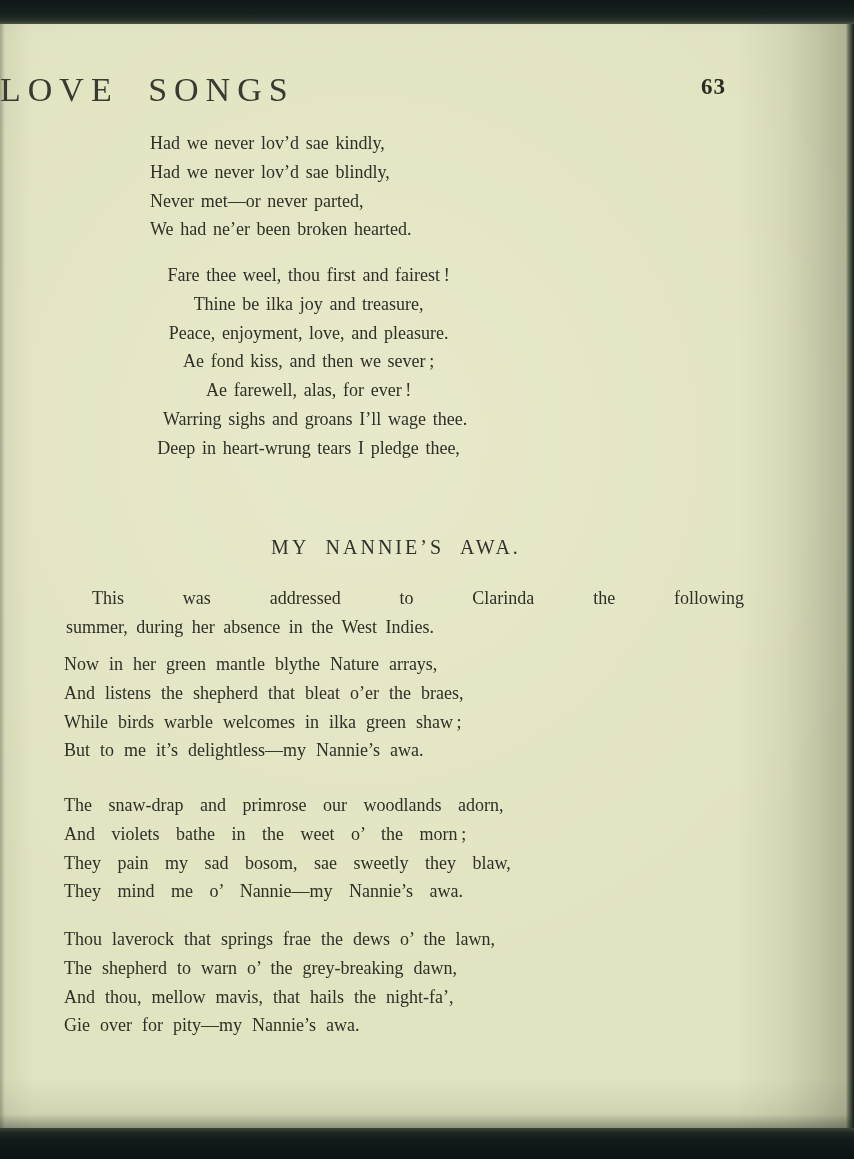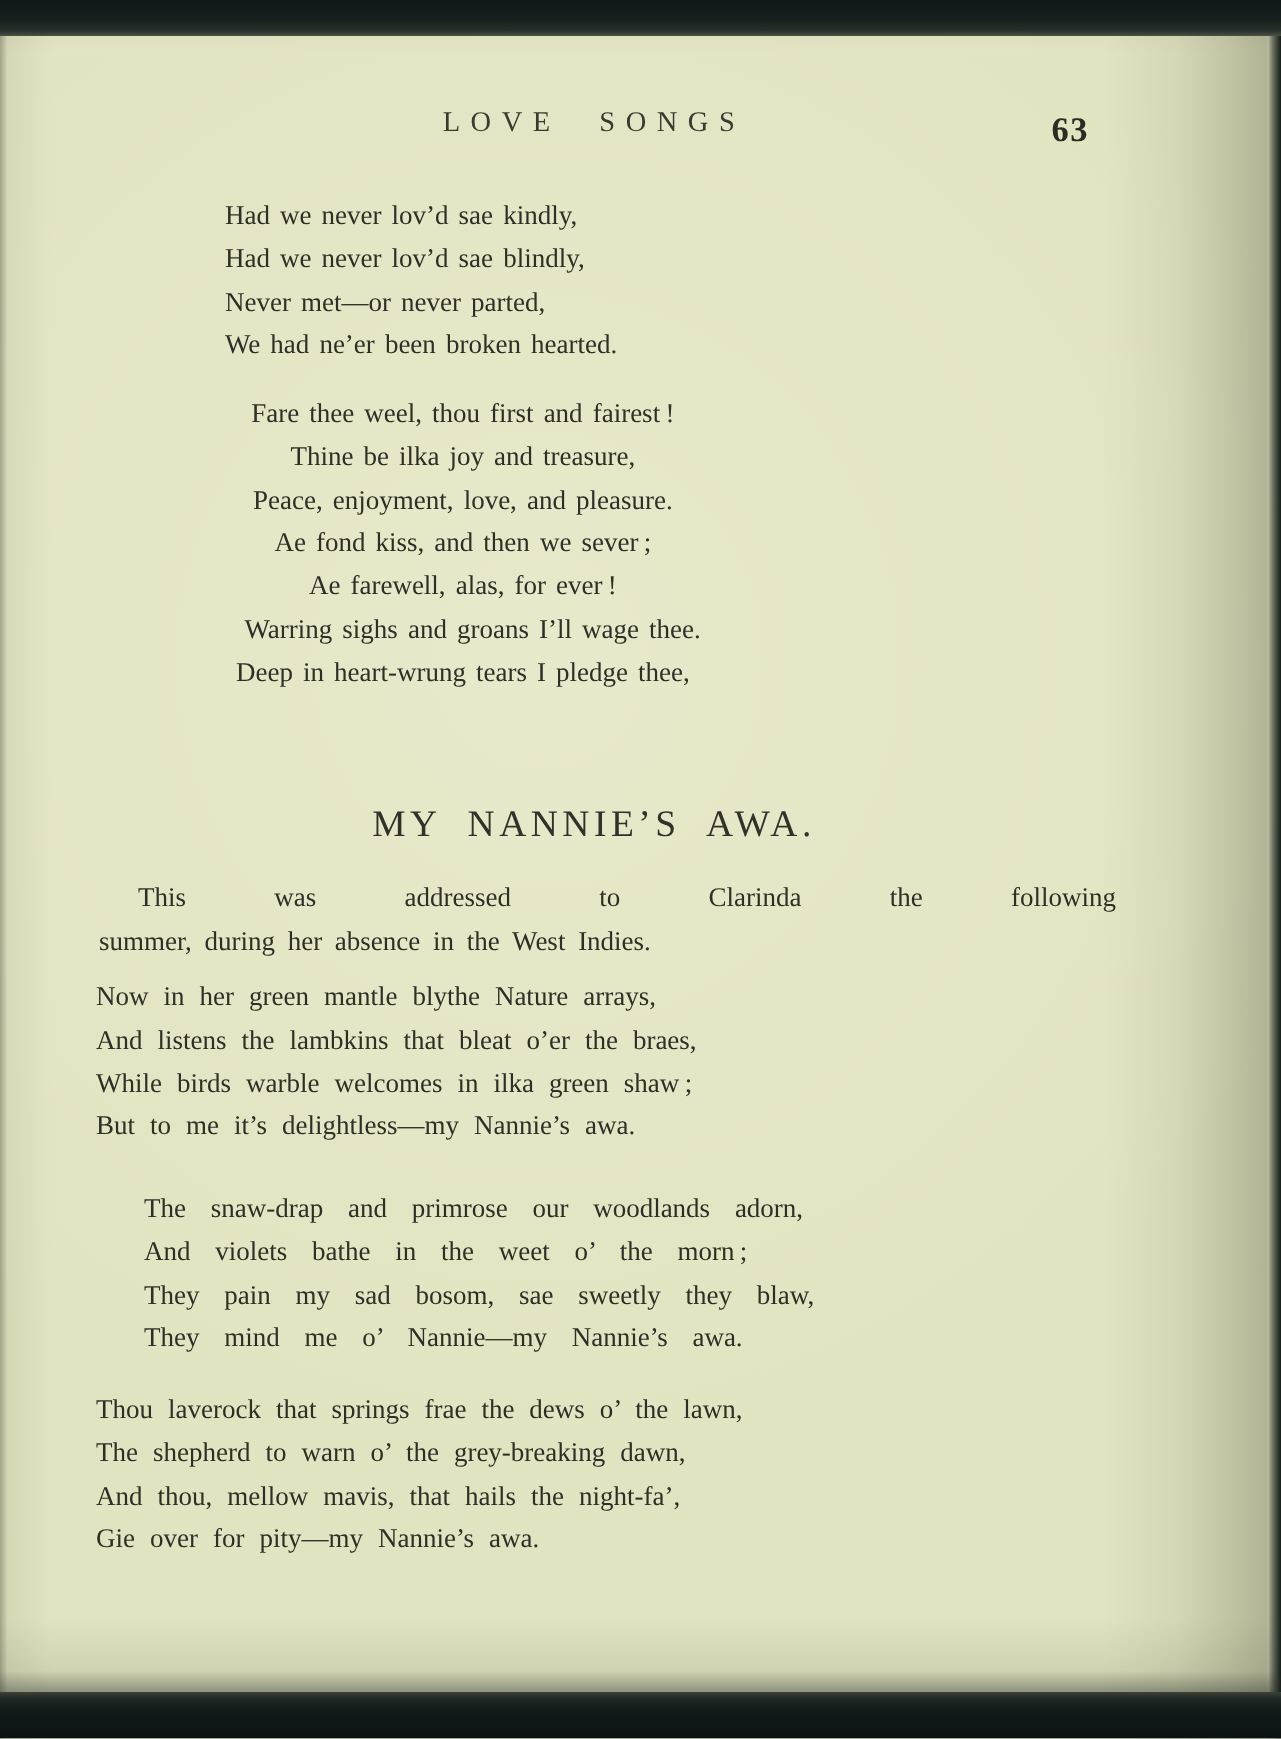--- a/index.html
+++ b/index.html
@@ -39,53 +39,53 @@
     background: linear-gradient(to right, rgba(70,75,60,0.35), rgba(70,75,60,0));
   }
   .shade-right {
     position: absolute; top: 0; bottom: 0; right: 9px; width: 60px;
     background: linear-gradient(to right, rgba(60,65,45,0), rgba(60,65,45,0.12));
   }
 
   
   .header-title {
     position: absolute; top: 71px; left: 0; width: 792px;
-    text-align: center;
-    font-size: 19px; letter-spacing: 7px; word-spacing: 14px;
+    text-align: left;
+    font-size: 34px; letter-spacing: 7px; word-spacing: 14px;
     color: #3a3a30;
   }
   .page-number {
     position: absolute; top: 74px; left: 701px;
     font-size: 23px; font-weight: bold; letter-spacing: 1px;
     color: #2c2c24;
   }
   .stanza { position: absolute; }
   .stanza .line {
     font-size: 18px; line-height: 28.8px;
     color: #2f2f27; white-space: nowrap;
   }
   .kiss .line { word-spacing: 2.2px; }
   .kiss-s1 { top: 129px; left: 150px; }
   .kiss-s2 { top: 261px; left: 150px; text-align: center; }
   .indent-sm { padding-left: 13px; }
 
   .section-title {
     position: absolute; top: 536px; left: 0; width: 792px;
     text-align: center;
-    font-size: 25px; letter-spacing: 3px; word-spacing: 9px;
+    font-size: 20px; letter-spacing: 3px; word-spacing: 9px;
     color: #32322a;
   }
   .intro { position: absolute; top: 584px; left: 66px; width: 678px; }
   .intro .iline { font-size: 18px; line-height: 29px; color: #2f2f27; }
   .i1 { text-indent: 26px; text-align: justify; text-align-last: justify; }
   .i2 { word-spacing: 4px; }
 
   .nannie .line { word-spacing: 5.5px; }
   .n-s1 { top: 650px; left: 64px; }
-  .n-s2 { top: 791px; left: 64px; margin-left: 32px; }
+  .n-s2 { top: 791px; left: 64px; }
   .n-s3 { top: 925px; left: 64px; }
   .n-s2 .line { word-spacing: 12px; }
 </style>
 </head>
 <body>
 
 <div>
   <div class="paper"></div>
 
   <div class="header-title">LOVE SONGS</div>
@@ -110,21 +110,21 @@
 
   <div class="section-title">MY NANNIE’S AWA.</div>
 
   <div class="intro">
     <div class="iline i1">This was addressed to Clarinda the following</div>
     <div class="iline i2">summer, during her absence in the West Indies.</div>
   </div>
 
   <div class="stanza nannie n-s1">
     <div class="line">Now in her green mantle blythe Nature arrays,</div>
-    <div class="line">And listens the lambkins that bleat o’er the braes,</div>
+    <div class="line">And listens the shepherd that bleat o’er the braes,</div>
     <div class="line">While birds warble welcomes in ilka green shaw ;</div>
     <div class="line">But to me it’s delightless—my Nannie’s awa.</div>
   </div>
 
   <div class="stanza nannie n-s2">
     <div class="line">The snaw-drap and primrose our woodlands adorn,</div>
     <div class="line">And violets bathe in the weet o’ the morn ;</div>
     <div class="line">They pain my sad bosom, sae sweetly they blaw,</div>
     <div class="line">They mind me o’ Nannie—my Nannie’s awa.</div>
   </div>

